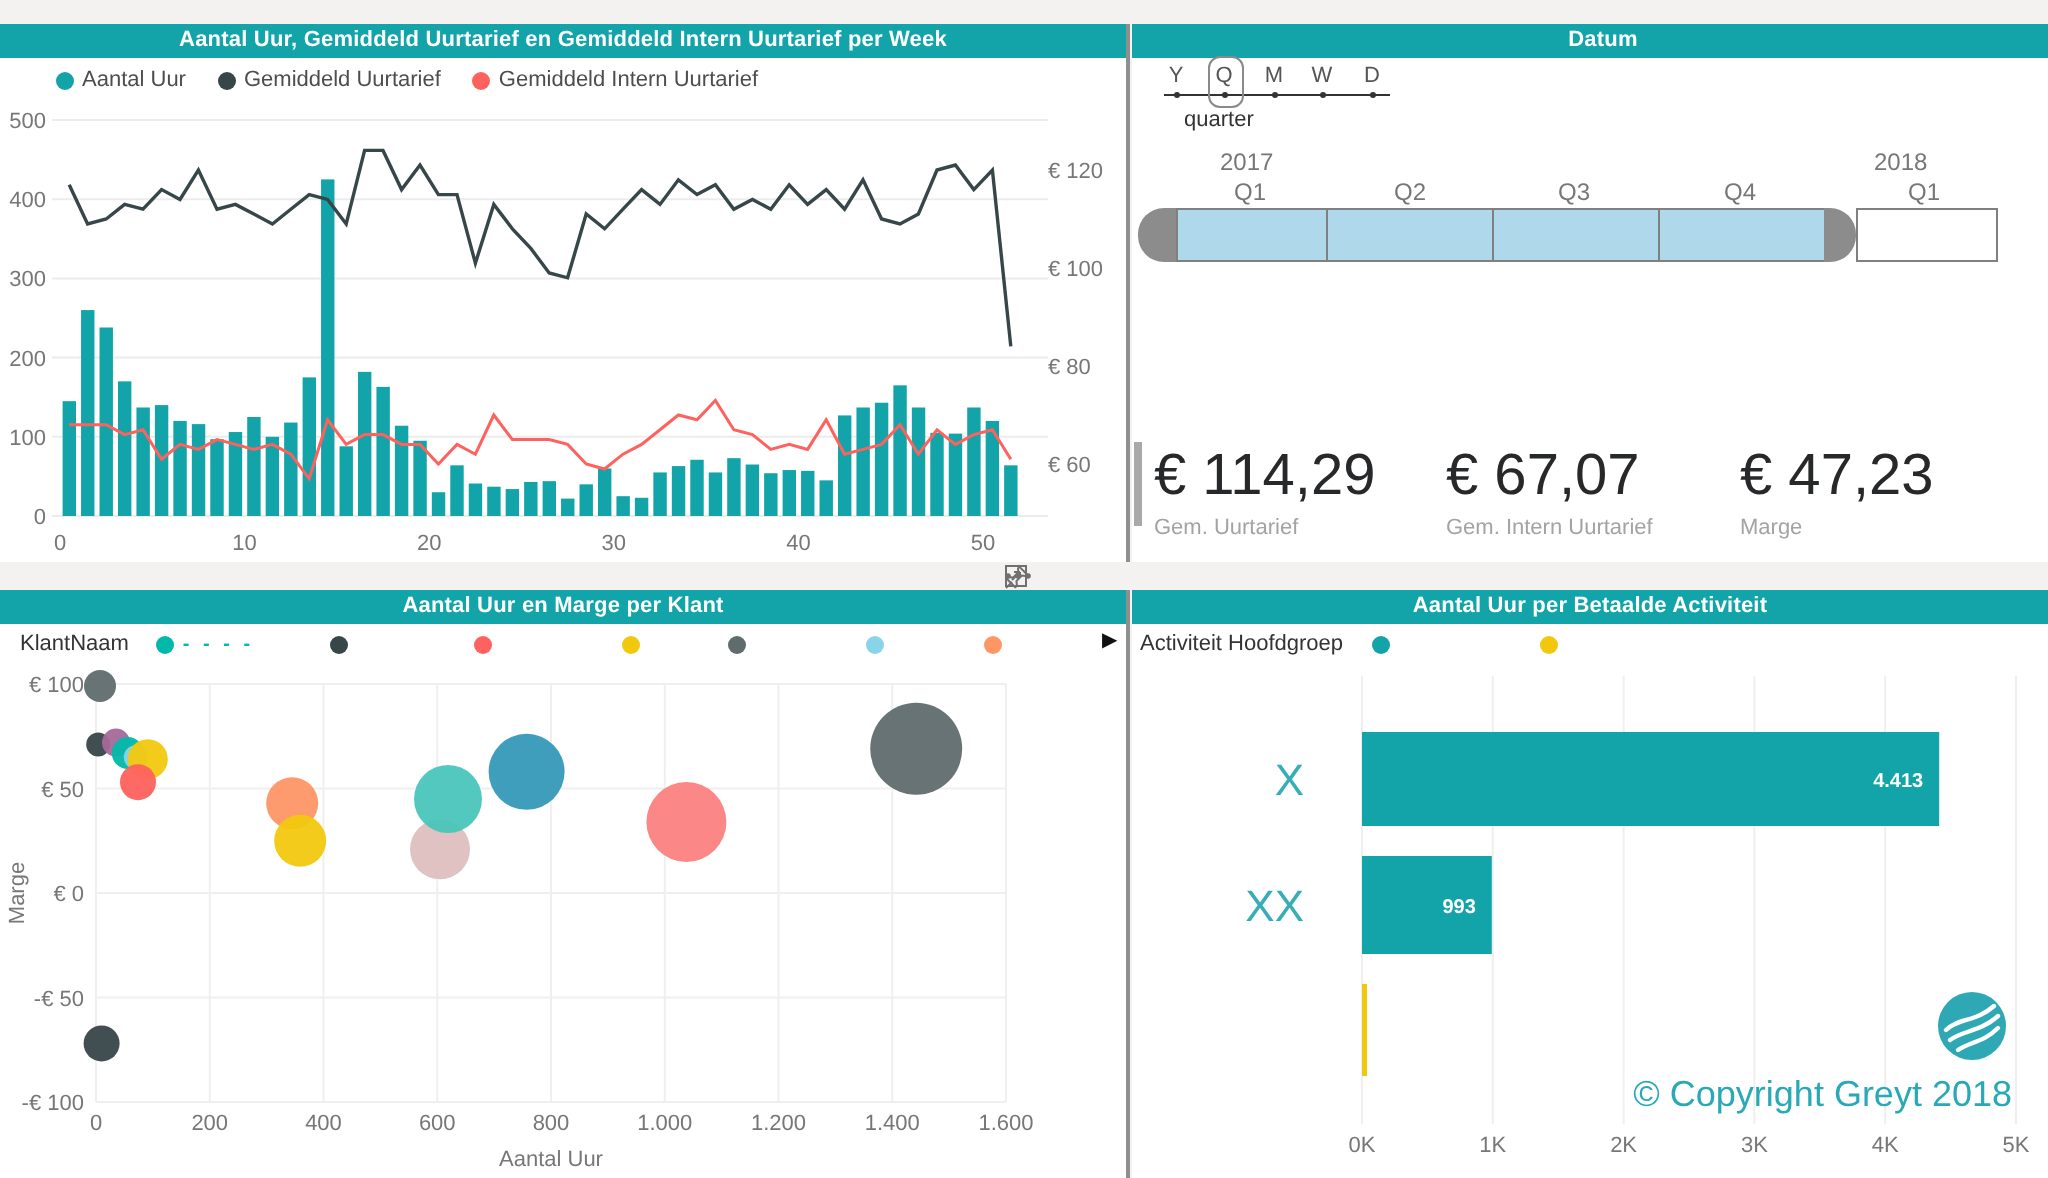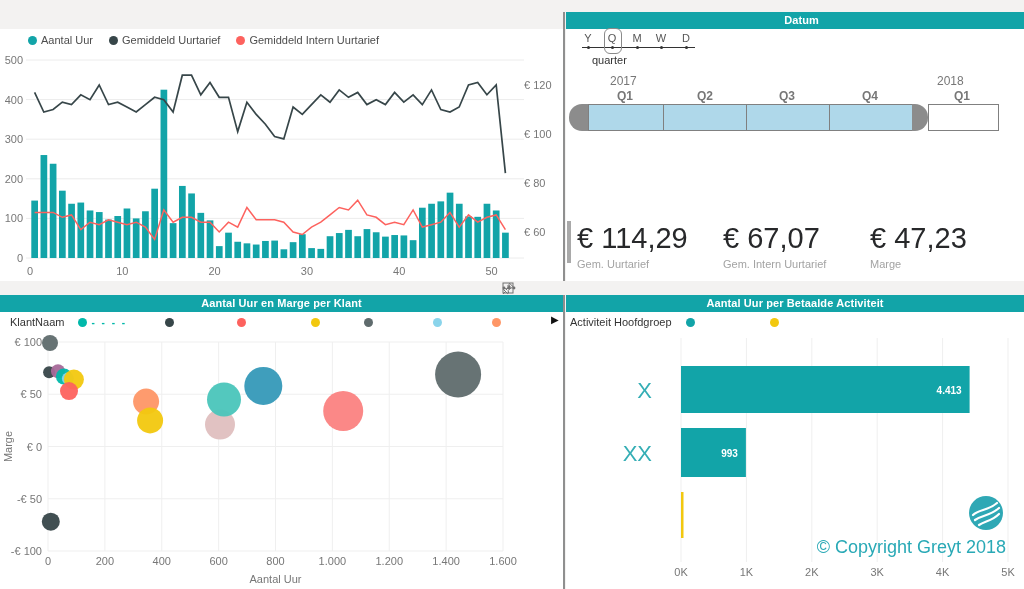--- a/index.html
+++ b/index.html
@@ -21,21 +21,21 @@
   .gran .opt{position:absolute;top:2px;width:18px;text-align:center;font-size:11px;color:#555;cursor:pointer;}
   .gran .tick{position:absolute;top:16px;width:3px;height:3px;background:#333;border-radius:50%;}
   .gran .line{position:absolute;top:17px;height:1px;background:#333;}
   .gran .ring{position:absolute;top:-2px;width:16px;height:24px;border:1.5px solid #8a8a8a;border-radius:6px;}
   .gran .word{position:absolute;top:24px;font-size:11px;color:#333;}
   .range-label{position:absolute;left:700px;top:55px;width:180px;text-align:center;
         font-size:13px;color:#777;}
   
   .tl{position:absolute;left:566px;top:74px;width:494px;height:62px;}
   .tl .yr{position:absolute;top:0;font-size:12px;color:#777;}
-  .tl .q{position:absolute;top:15px;font-size:12px;color:#777;transform:translateX(-50%);font-weight:bold;}
+  .tl .q{position:absolute;top:15px;font-size:12px;color:#777;transform:translateX(-50%);}
   .tl .cap-l{position:absolute;top:30px;height:27px;background:#8c8c8c;border-radius:13px 0 0 13px;}
   .tl .cap-r{position:absolute;top:30px;height:27px;background:#8c8c8c;border-radius:0 13px 13px 0;}
   .tl .cell{position:absolute;top:30px;height:25px;background:#AFD8EA;border:1px solid #808080;border-right:none;}
   .tl .cell.last{border-right:1px solid #808080;}
   .tl .cell.off{background:#ffffff;}
   
   .kpi-accent{position:absolute;left:567px;top:221px;width:4px;height:42px;background:#a9a9a9;}
   .kpi{position:absolute;top:222px;}
   .kpi .v{font-size:29px;font-weight:300;color:#27282a;white-space:nowrap;}
   .kpi .l{font-size:11px;color:#a3a3a3;margin-top:3px;}
@@ -46,20 +46,21 @@
   .copyright{position:absolute;left:770px;top:537px;width:236px;text-align:right;
         font-size:18px;color:#29A9B6;}
   .logo{position:absolute;left:968px;top:495px;width:36px;height:36px;}
   .scroll-arrow{position:absolute;left:551px;top:314px;font-size:10px;color:#111;cursor:pointer;}
 </style>
 </head>
 <body>
 
 <div class="page">
 
+  <div class="panel-header" style="left:0;top:12px;width:563px;">Aantal Uur, Gemiddeld Uurtarief en Gemiddeld Intern Uurtarief per Week</div>
   <div class="panel-header" style="left:566px;top:12px;width:471px;">Datum</div>
   <div class="panel-header" style="left:0;top:295px;width:563px;">Aantal Uur en Marge per Klant</div>
   <div class="panel-header" style="left:566px;top:295px;width:458px;">Aantal Uur per Betaalde Activiteit</div>
 
   <div class="panel-body" style="left:0;top:29px;width:563px;height:252px;"></div>
   <div class="panel-body" style="left:566px;top:29px;width:458px;height:252px;"></div>
   <div class="panel-body" style="left:0;top:312px;width:563px;height:277px;"></div>
   <div class="panel-body" style="left:566px;top:312px;width:458px;height:277px;"></div>
 
   <div class="vdivider" style="left:563px;top:12px;height:269px;"></div>

